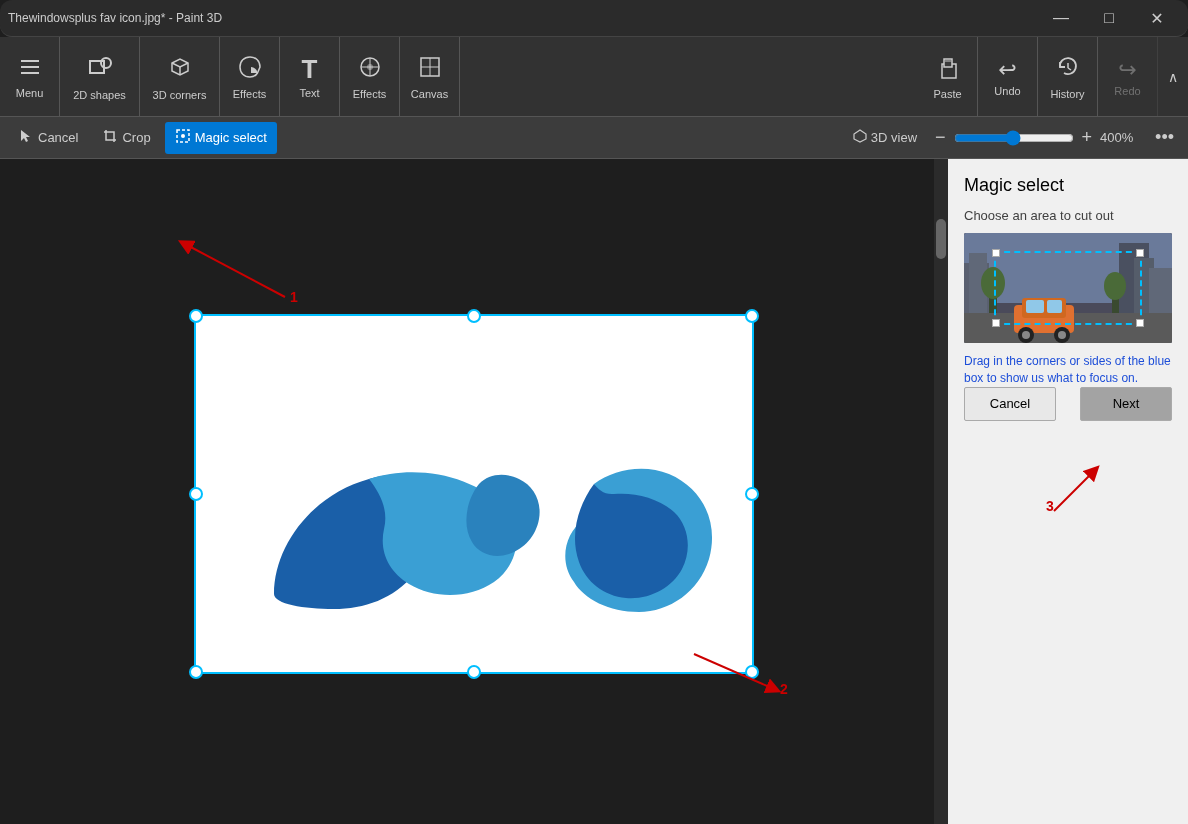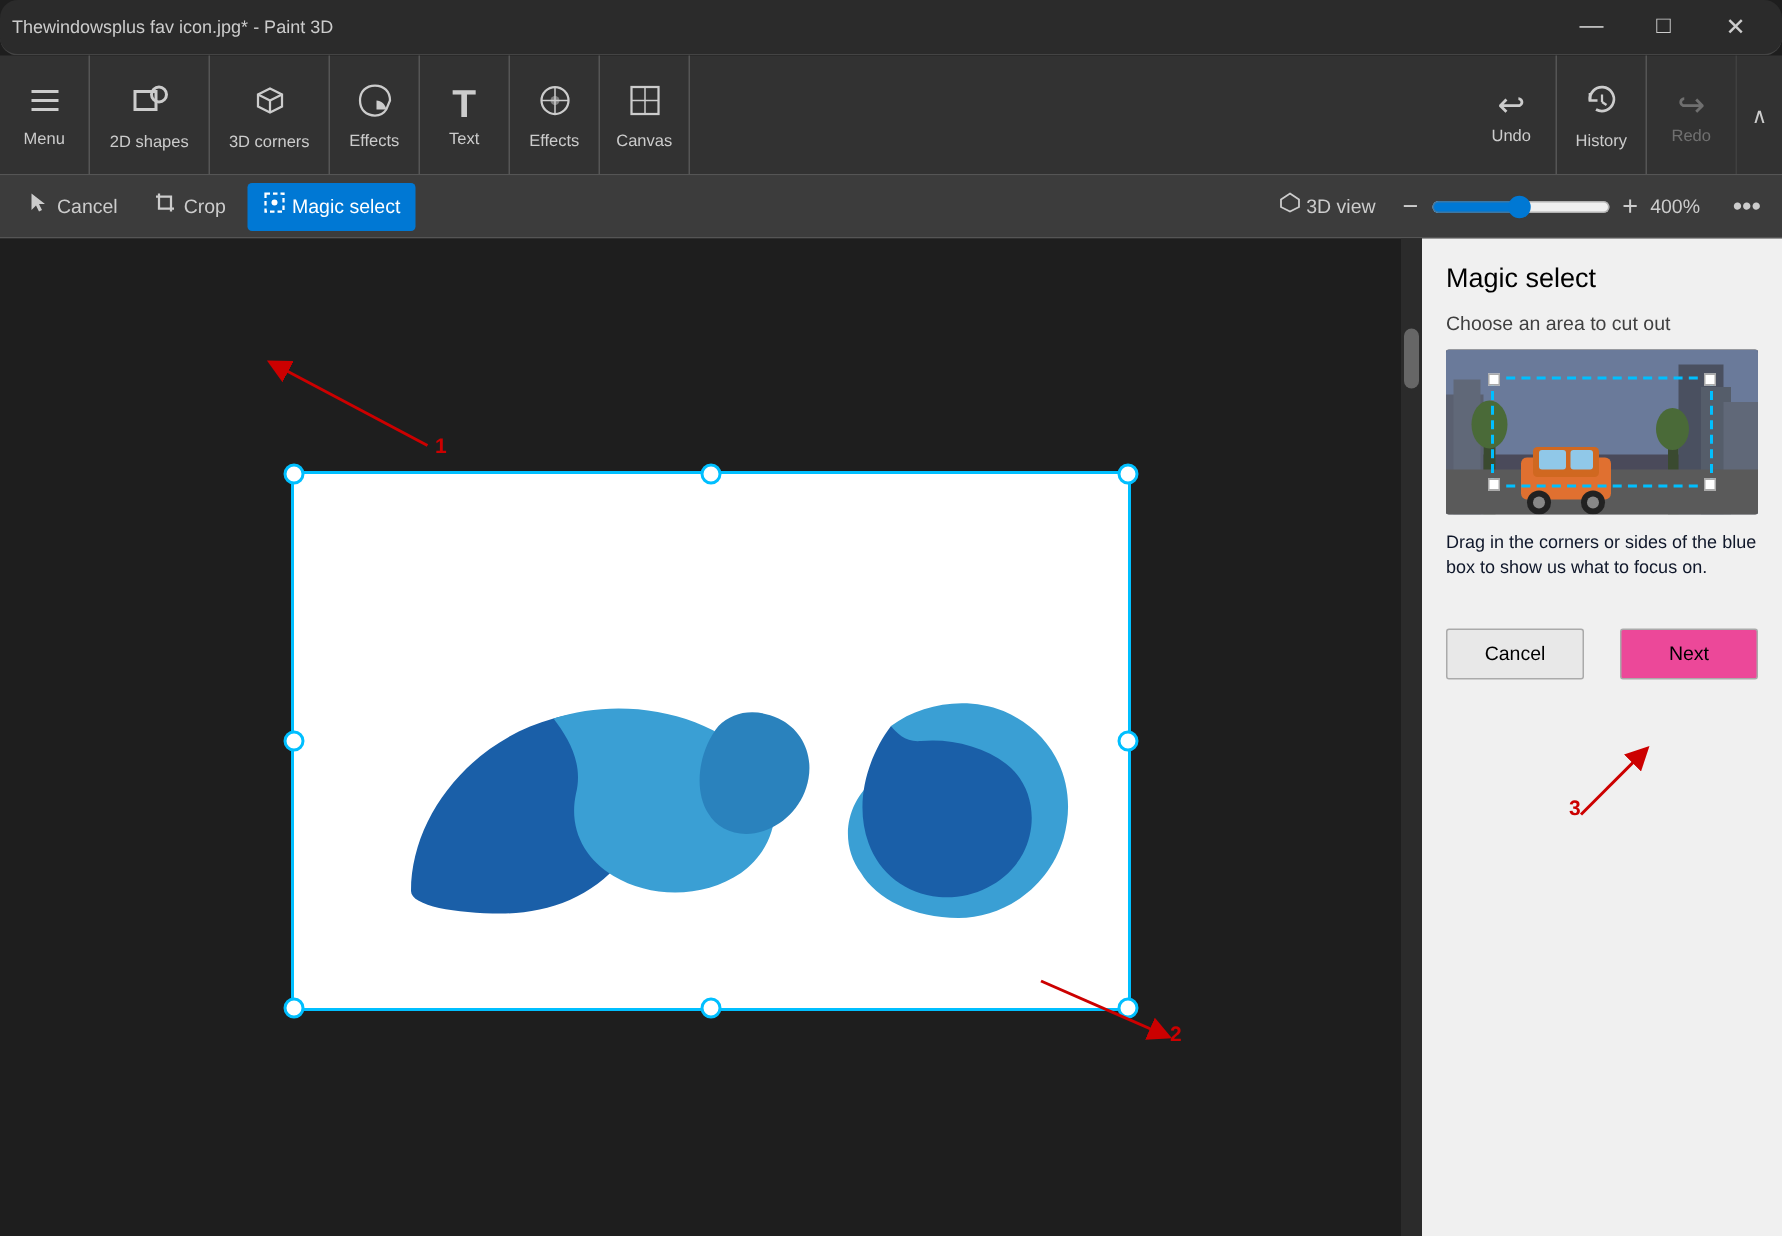--- a/index.html
+++ b/index.html
@@ -174,39 +174,39 @@
       width: 148px; height: 74px;
     }
     .preview-corner {
       position: absolute;
       width: 8px; height: 8px;
       background: white;
       border: 1px solid #aaa;
     }
     .panel-desc {
       font-size: 12px;
-      color: #0f172a;
+      color: #1d4ed8;
       line-height: 1.4;
-      margin-bottom: 32px;
+      margin-bottom: 0;
     }
     .panel-buttons {
       display: flex;
       gap: 24px;
     }
     .panel-btn {
       flex: 1;
       height: 34px;
       border: 1px solid #aaa;
       background: #e8e8e8;
       font-size: 13px;
       cursor: pointer;
       border-radius: 2px;
     }
     .panel-btn.primary {
-      background: #ec4899;
+      background: #a3a3a3;
       border-color: #aaa;
     }
   </style>
 </head>
 <body>
 
 <div class="title-bar">
   <span class="title-bar-title">Thewindowsplus fav icon.jpg* - Paint 3D</span>
   <div class="title-bar-controls">
     <button class="title-btn">—</button>
@@ -282,20 +282,30 @@
         <rect x="4" y="4" width="18" height="18" stroke="#ccc" stroke-width="1.5" fill="none"></rect>
         <line x1="4" y1="13" x2="22" y2="13" stroke="#ccc" stroke-width="1"></line>
         <line x1="13" y1="4" x2="13" y2="22" stroke="#ccc" stroke-width="1"></line>
       </svg>
     </span>
     <span class="label">Canvas</span>
   </div>
 
   <div style="flex:1;"></div>
 
+  <div class="ribbon-section">
+    <span class="icon">
+      <svg width="26" height="26" viewBox="0 0 26 26" fill="none">
+        <rect x="7" y="10" width="14" height="14" stroke="#ccc" stroke-width="1.5" fill="none"></rect>
+        <rect x="9" y="5" width="8" height="8" stroke="#ccc" stroke-width="1.5" fill="#3a3a3a"></rect>
+        <line x1="10" y1="7" x2="16" y2="7" stroke="#ccc" stroke-width="1"></line>
+      </svg>
+    </span>
+    <span class="label">Paste</span>
+  </div>
 
   <div class="ribbon-section">
     <span class="icon" style="font-size:22px;color:#ccc;">↩</span>
     <span class="label">Undo</span>
   </div>
 
   <div class="ribbon-section">
     <span class="icon">
       <svg width="26" height="26" viewBox="0 0 26 26" fill="none">
         <path d="M5 13 A8 8 0 1 1 9 19" stroke="#ccc" stroke-width="1.8" fill="none"></path>

